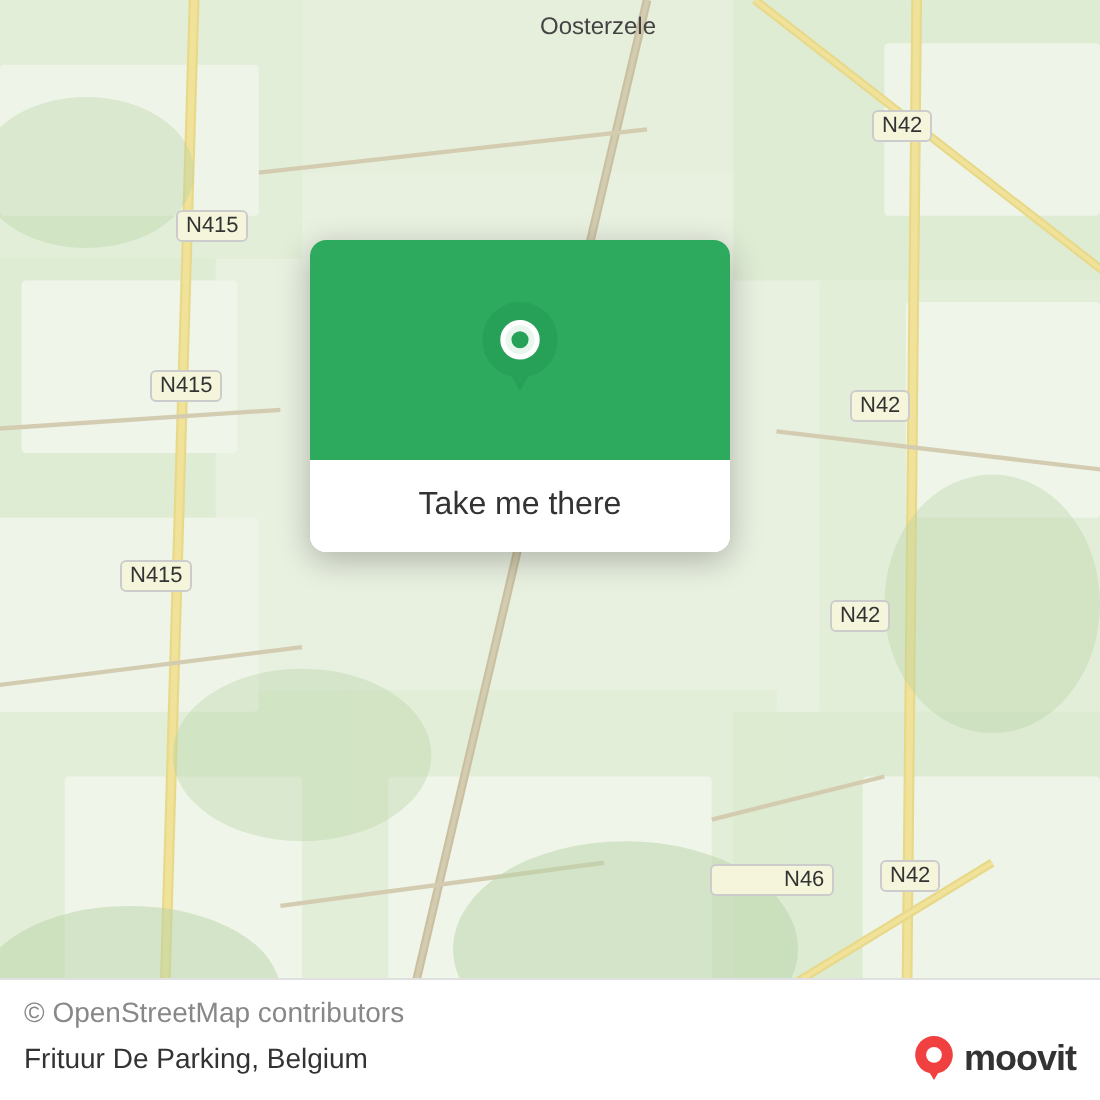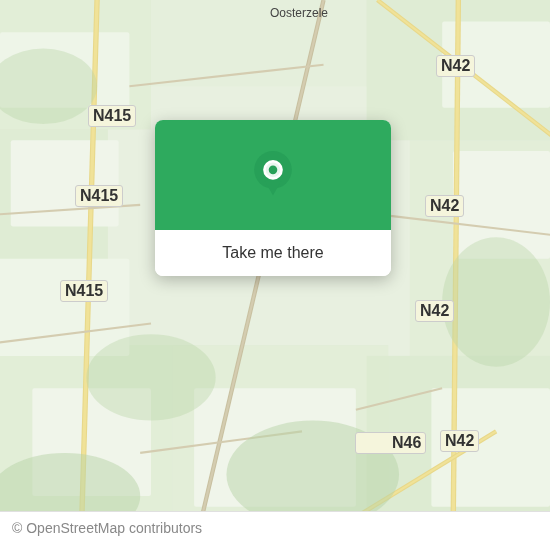--- a/index.html
+++ b/index.html
@@ -27,21 +27,21 @@
       position: absolute;
       top: 0;
       left: 0;
     }
 
     
     #popup-card {
       position: absolute;
       top: 120px;
       left: 155px;
-      width: 236px;
+      width: 210px;
       background: white;
       border-radius: 8px;
       box-shadow: 0 4px 16px rgba(0,0,0,0.25);
       overflow: hidden;
       z-index: 10;
     }
 
     #popup-top {
       background-color: #2eaa5e;
       height: 110px;
@@ -121,22 +121,22 @@
       letter-spacing: -0.5px;
     }
 
     
     .road-label {
       position: absolute;
       background: #f5f5dc;
       border: 1px solid #ccc;
       border-radius: 3px;
       padding: 1px 4px;
-      font-size: 16px;
-      font-weight: bold;
+      font-size: 11px;
+      font-weight: normal;
       color: #333;
       z-index: 5;
     }
 
     
     .town-label {
       position: absolute;
       font-size: 12px;
       color: #444;
       font-weight: 500;
@@ -222,15 +222,26 @@
       </svg>
     </div>
     <button id="popup-button">
       <span id="popup-button-label">Take me there</span>
     </button>
 
   </div>
 
   <div id="bottom-bar">
     <div id="attribution">© OpenStreetMap contributors</div>
+    <div id="bottom-bar-content">
+      <span id="place-name">Frituur De Parking, Belgium</span>
+      <div id="moovit-logo">
+        <svg id="moovit-pin" viewBox="0 0 24 28" width="22" height="22">
+          <ellipse cx="12" cy="12" rx="12" ry="12" fill="#f04040"></ellipse>
+          <circle cx="12" cy="12" r="5" fill="white"></circle>
+          <polygon points="12,28 6,18 18,18" fill="#f04040"></polygon>
+        </svg>
+        <span id="moovit-text">moovit</span>
+      </div>
+    </div>
   </div>
 
 </div>
 
 </body></html>

